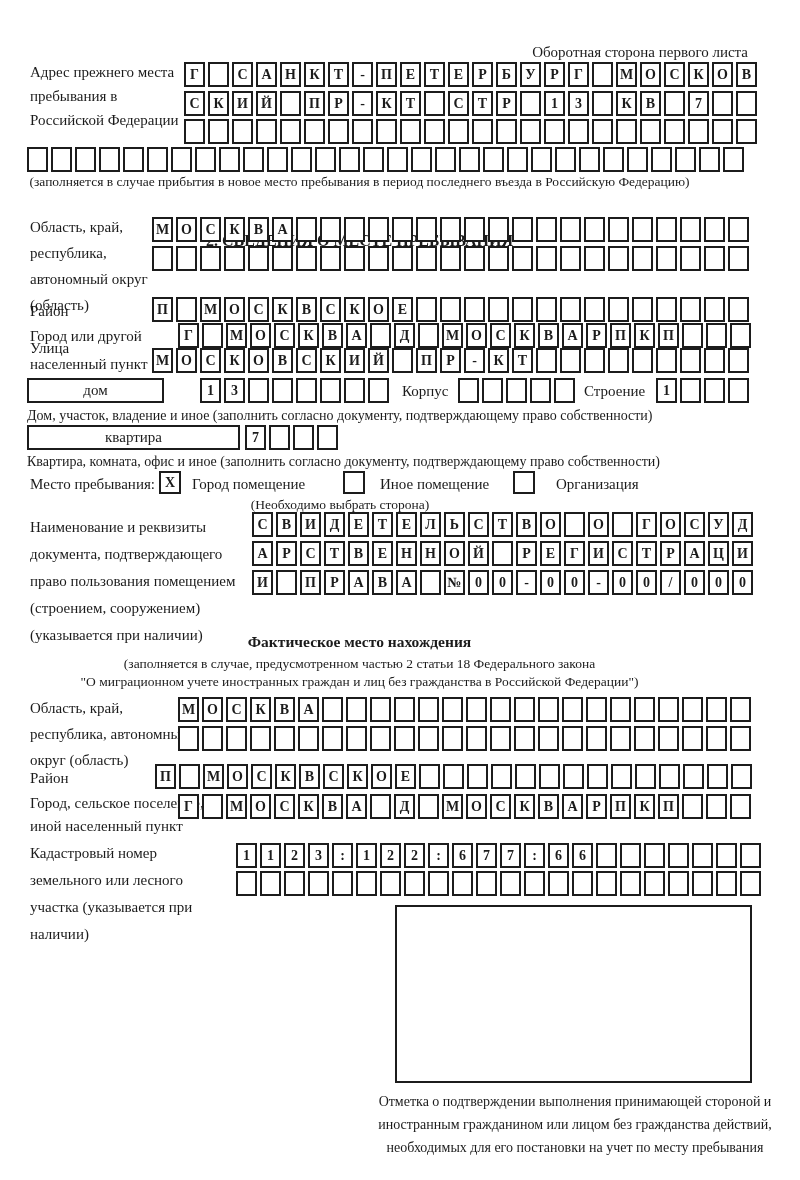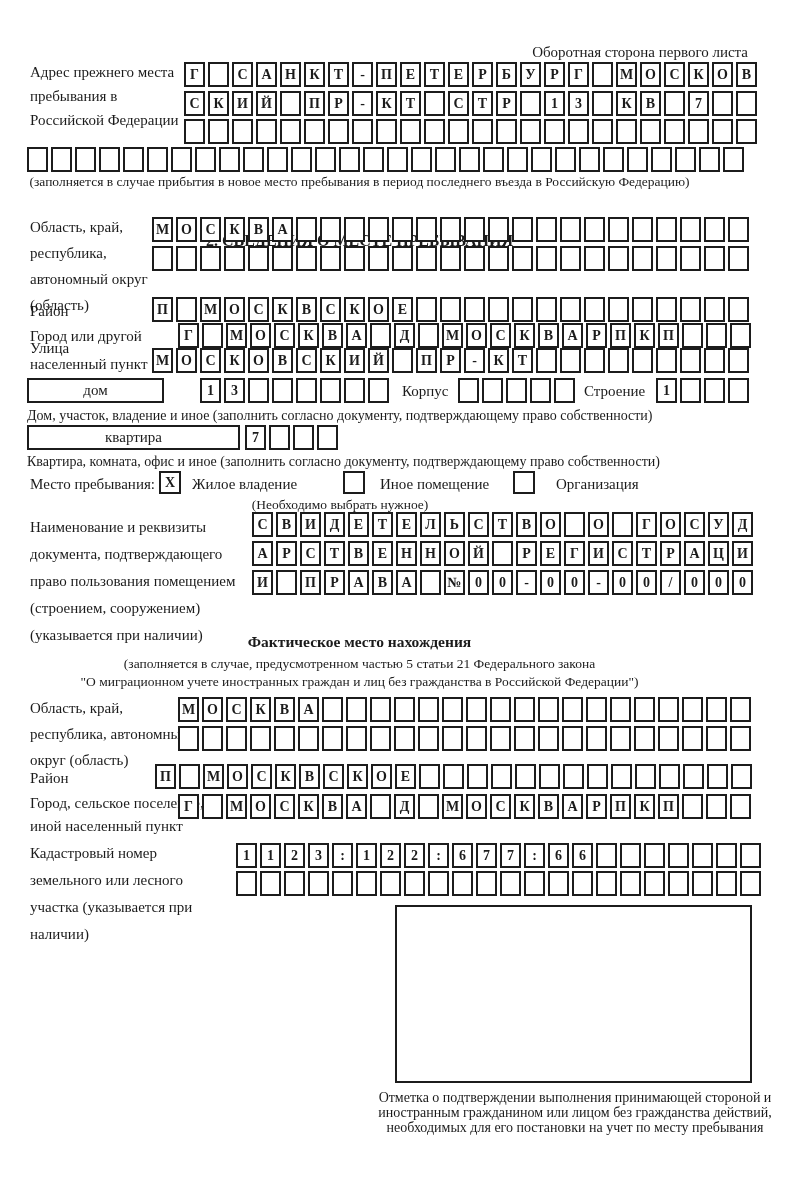--- a/index.html
+++ b/index.html
@@ -323,26 +323,26 @@
 <div class="abs cellrow" style="left:245px;top:425px;">
     <span class="cell">7</span>
     <span class="cell"></span>
     <span class="cell"></span>
     <span class="cell"></span>
   </div>
 <div class="abs" style="left:27px;top:454px;font-size:14px;">Квартира, комната, офис и иное (заполнить согласно документу, подтверждающему право собственности)</div>
 
 <div class="abs lbl" style="left:30px;top:472px;">Место пребывания:</div>
 <div class="abs checkbox" style="left:159px;top:471px;">X</div>
-<div class="abs lbl" style="left:192px;top:472px;">Жилое владение</div>
+<div class="abs lbl" style="left:192px;top:472px;">Город помещение</div>
 <div class="abs checkbox" style="left:343px;top:471px;"></div>
 <div class="abs lbl" style="left:380px;top:472px;">Иное помещение</div>
 <div class="abs checkbox" style="left:513px;top:471px;"></div>
 <div class="abs lbl" style="left:556px;top:472px;">Организация</div>
-<div class="abs note" style="left:160px;top:497px;width:360px;text-align:center;">(Необходимо выбрать нужное)</div>
+<div class="abs note" style="left:160px;top:497px;width:360px;text-align:center;">(Необходимо выбрать сторона)</div>
 
 <div class="abs lbl" style="left:30px;top:514px;width:218px;line-height:27px;">Наименование и реквизиты документа, подтверждающего право пользования помещением (строением, сооружением) (указывается при наличии)</div>
 <div class="abs cellrow" style="left:252px;top:512px;">
     <span class="cell">С</span>
     <span class="cell">В</span>
     <span class="cell">И</span>
     <span class="cell">Д</span>
     <span class="cell">Е</span>
     <span class="cell">Т</span>
     <span class="cell">Е</span>
@@ -402,21 +402,21 @@
     <span class="cell">-</span>
     <span class="cell">0</span>
     <span class="cell">0</span>
     <span class="cell">/</span>
     <span class="cell">0</span>
     <span class="cell">0</span>
     <span class="cell">0</span>
   </div>
 
 <div class="abs center" style="top:633px;font-weight:bold;font-size:15.5px;">Фактическое место нахождения</div>
-<div class="abs note center" style="top:656px;">(заполняется в случае, предусмотренном частью 5 статьи 21 Федерального закона</div>
+<div class="abs note center" style="top:656px;">(заполняется в случае, предусмотренном частью 2 статьи 18 Федерального закона</div>
 <div class="abs note center" style="top:674px;">"О миграционном учете иностранных граждан и лиц без гражданства в Российской Федерации")</div>
 
 <div class="abs lbl" style="left:30px;top:695px;width:160px;line-height:26px;">Область, край, республика, автономный округ (область)</div>
 <div class="abs cellrow" style="left:178px;top:697px;">
     <span class="cell">М</span>
     <span class="cell">О</span>
     <span class="cell">С</span>
     <span class="cell">К</span>
     <span class="cell">В</span>
     <span class="cell">А</span>
@@ -567,13 +567,13 @@
     <span class="cell"></span>
     <span class="cell"></span>
     <span class="cell"></span>
     <span class="cell"></span>
     <span class="cell"></span>
     <span class="cell"></span>
     <span class="cell"></span>
   </div>
 
 <div class="abs" style="left:395px;top:905px;width:357px;height:178px;border:2px solid #1c1c1c;box-sizing:border-box;background:#fff;"></div>
-<div class="abs caption" style="left:375px;top:1090px;width:400px;text-align:center;line-height:15px;">Отметка о подтверждении выполнения принимающей стороной и иностранным гражданином или лицом без гражданства действий, необходимых для его постановки на учет по месту пребывания</div>
+<div class="abs caption" style="left:375px;top:1090px;width:400px;text-align:center;line-height:23px;">Отметка о подтверждении выполнения принимающей стороной и иностранным гражданином или лицом без гражданства действий, необходимых для его постановки на учет по месту пребывания</div>
 
 </body></html>

